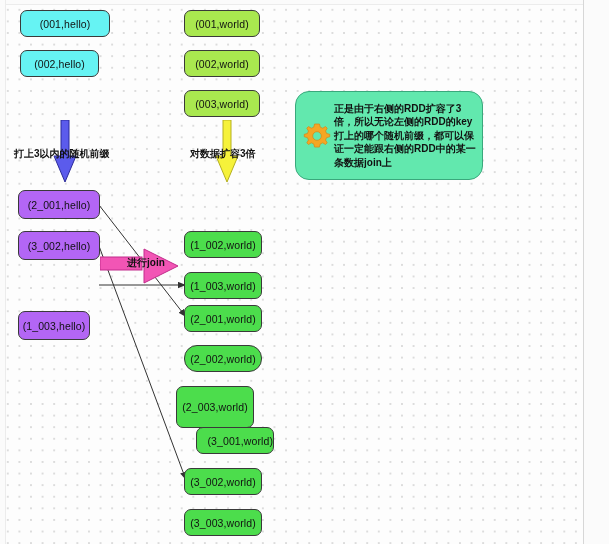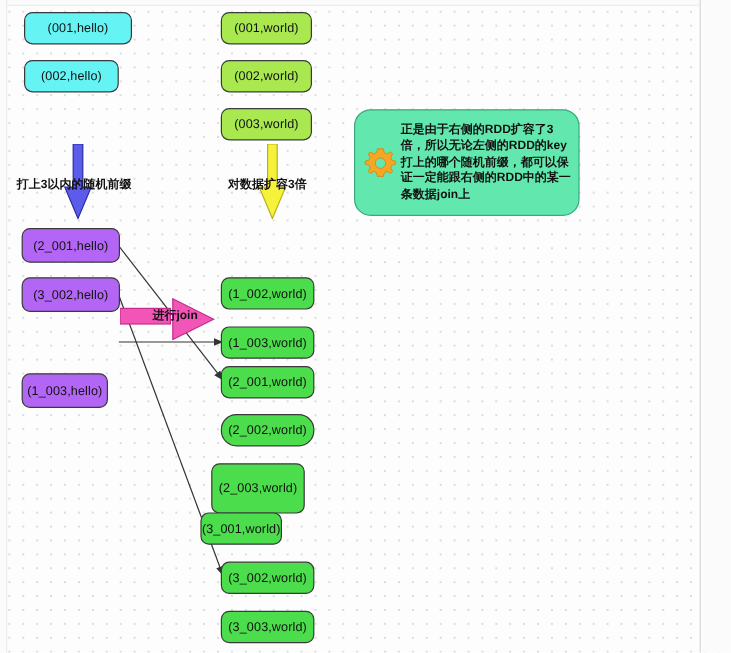--- a/index.html
+++ b/index.html
@@ -169,21 +169,21 @@
   </div>
   <div class="node green" style="left:184px;top:305px;width:78px;height:27px;">
     <span>(2_001,world)</span>
   </div>
   <div class="node green" style="left:184px;top:345px;width:78px;height:27px;border-radius:13px;">
     <span>(2_002,world)</span>
   </div>
   <div class="node green" style="left:176px;top:386px;width:78px;height:42px;text-align:right;">
     <span>(2_003,world)</span>
   </div>
-  <div class="node green" style="left:167px;top:427px;width:68px;height:27px;">
+  <div class="node green" style="left:196px;top:427px;width:78px;height:27px;justify-content:flex-end;">
     <span>(3_001,world)</span>
   </div>
   <div class="node green" style="left:184px;top:468px;width:78px;height:27px;">
     <span>(3_002,world)</span>
   </div>
   <div class="node green" style="left:184px;top:509px;width:78px;height:27px;">
     <span>(3_003,world)</span>
   </div>
 
   <div id="note-box">

